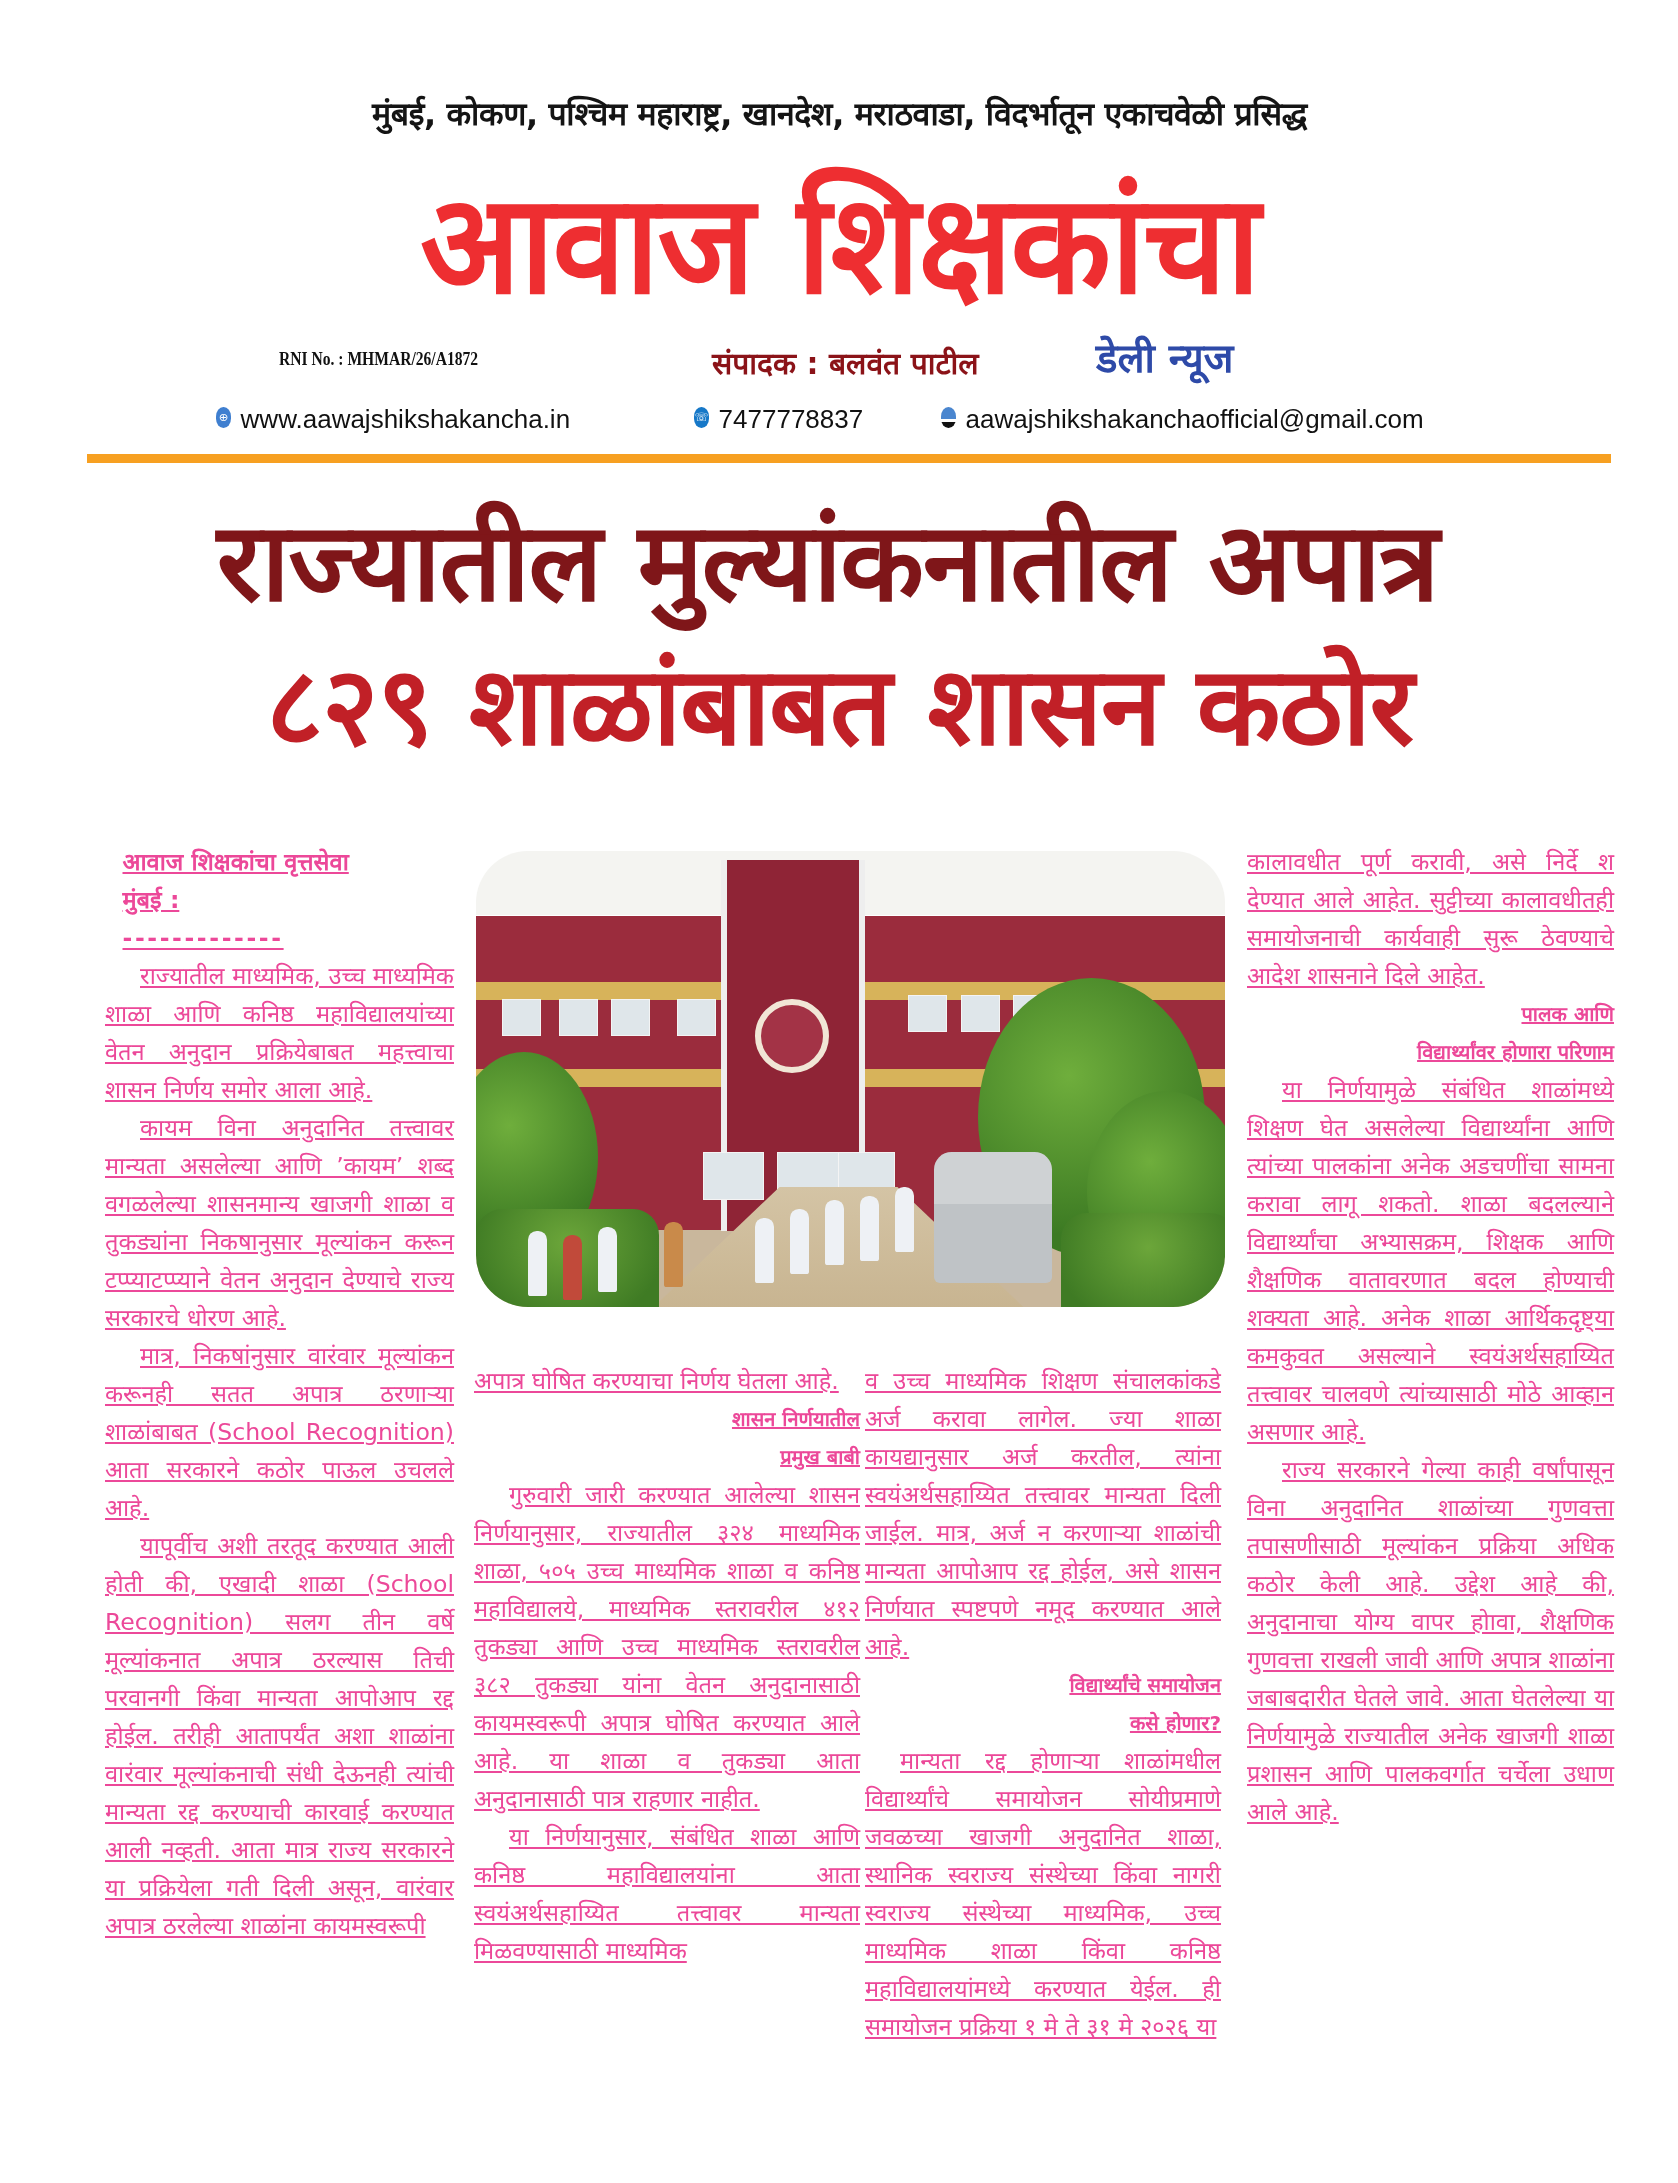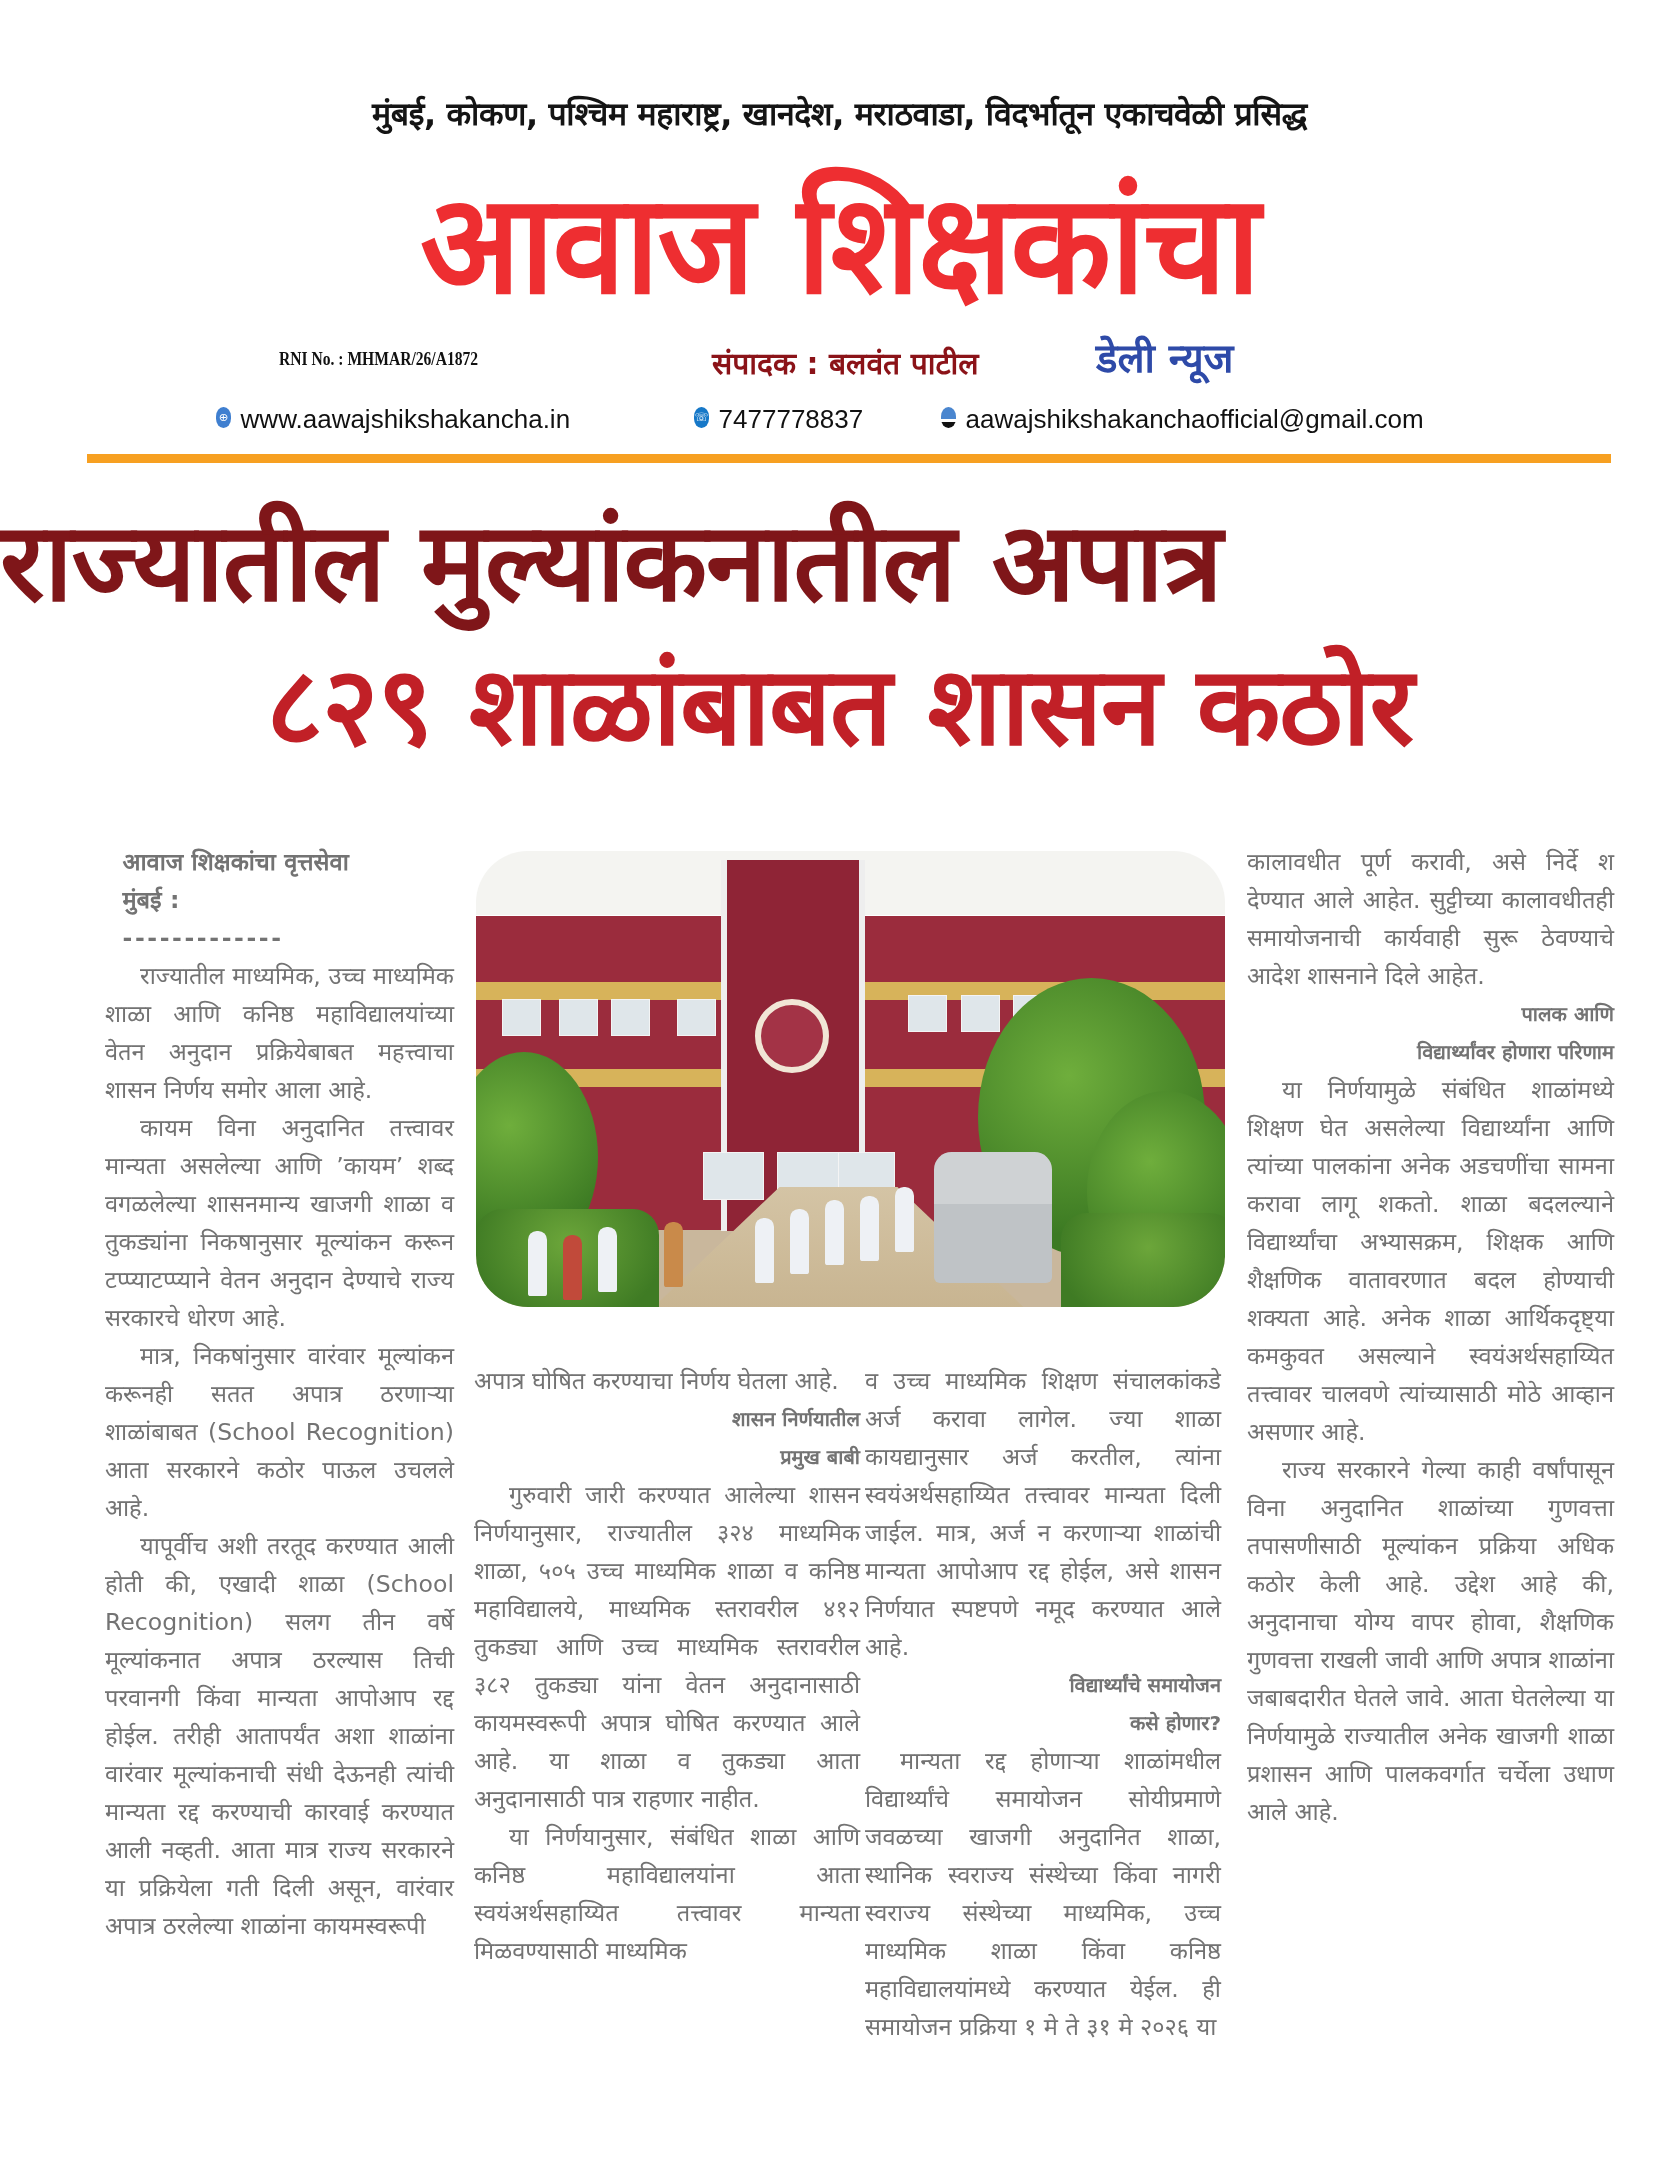--- a/index.html
+++ b/index.html
@@ -44,34 +44,34 @@
     display: inline-flex; align-items: center; justify-content: center; color: #fff;
     font-size: 11.4px; line-height: 1; margin-top: -4.4px;
   }
   .c-icon.phone { background: #1678c8; }
   .c-icon.mail { background: linear-gradient(#4a86cf 0 55%, #ffffff 55% 70%, #111 70%); }
 
   .orange-rule { left: 87px; top: 454px; width: 1524px; height: 8.7px; background: #f7a021; }
 
   
   .headline-1 {
-    left: 0; width: 1623px; top: 489px; 
+    left: 0; width: 1623px; top: 489px; text-align: center;
     font-family: "DejaVu Sans", sans-serif; font-weight: bold; font-size: 109px;
-    line-height: 148px; color: #7f1619; letter-spacing: -1.3px;
+    line-height: 148px; color: #7f1619; letter-spacing: -1.3px; padding-left: 32px;
   }
   .headline-2 {
     left: 0; width: 1679px; top: 633px; text-align: center;
     font-family: "DejaVu Sans", sans-serif; font-weight: bold; font-size: 109px;
     line-height: 148px; color: #c12027; letter-spacing: -1.3px;
   }
 
   
   .col {
     position: absolute; font-family: "DejaVu Sans", sans-serif; font-size: 23.6px;
-    line-height: 38px; color: #737373; text-align: justify;
+    line-height: 38px; color: #ec4899; text-align: justify; text-decoration: underline;
   }
   .col p { text-indent: 35px; text-align: justify; }
   .col p.noindent { text-indent: 0; }
   .col .sub {
     font-weight: bold; font-size: 20px; text-indent: 35px; text-align: right;
   }
   .col .dateline { font-weight: bold; text-indent: 17.5px; text-align: left; }
   .col .dash { font-weight: bold; text-indent: 17.5px; letter-spacing: 2.6px; text-align: left; }
 
   .col-1 { left: 105px; top: 843px; width: 349px; }

